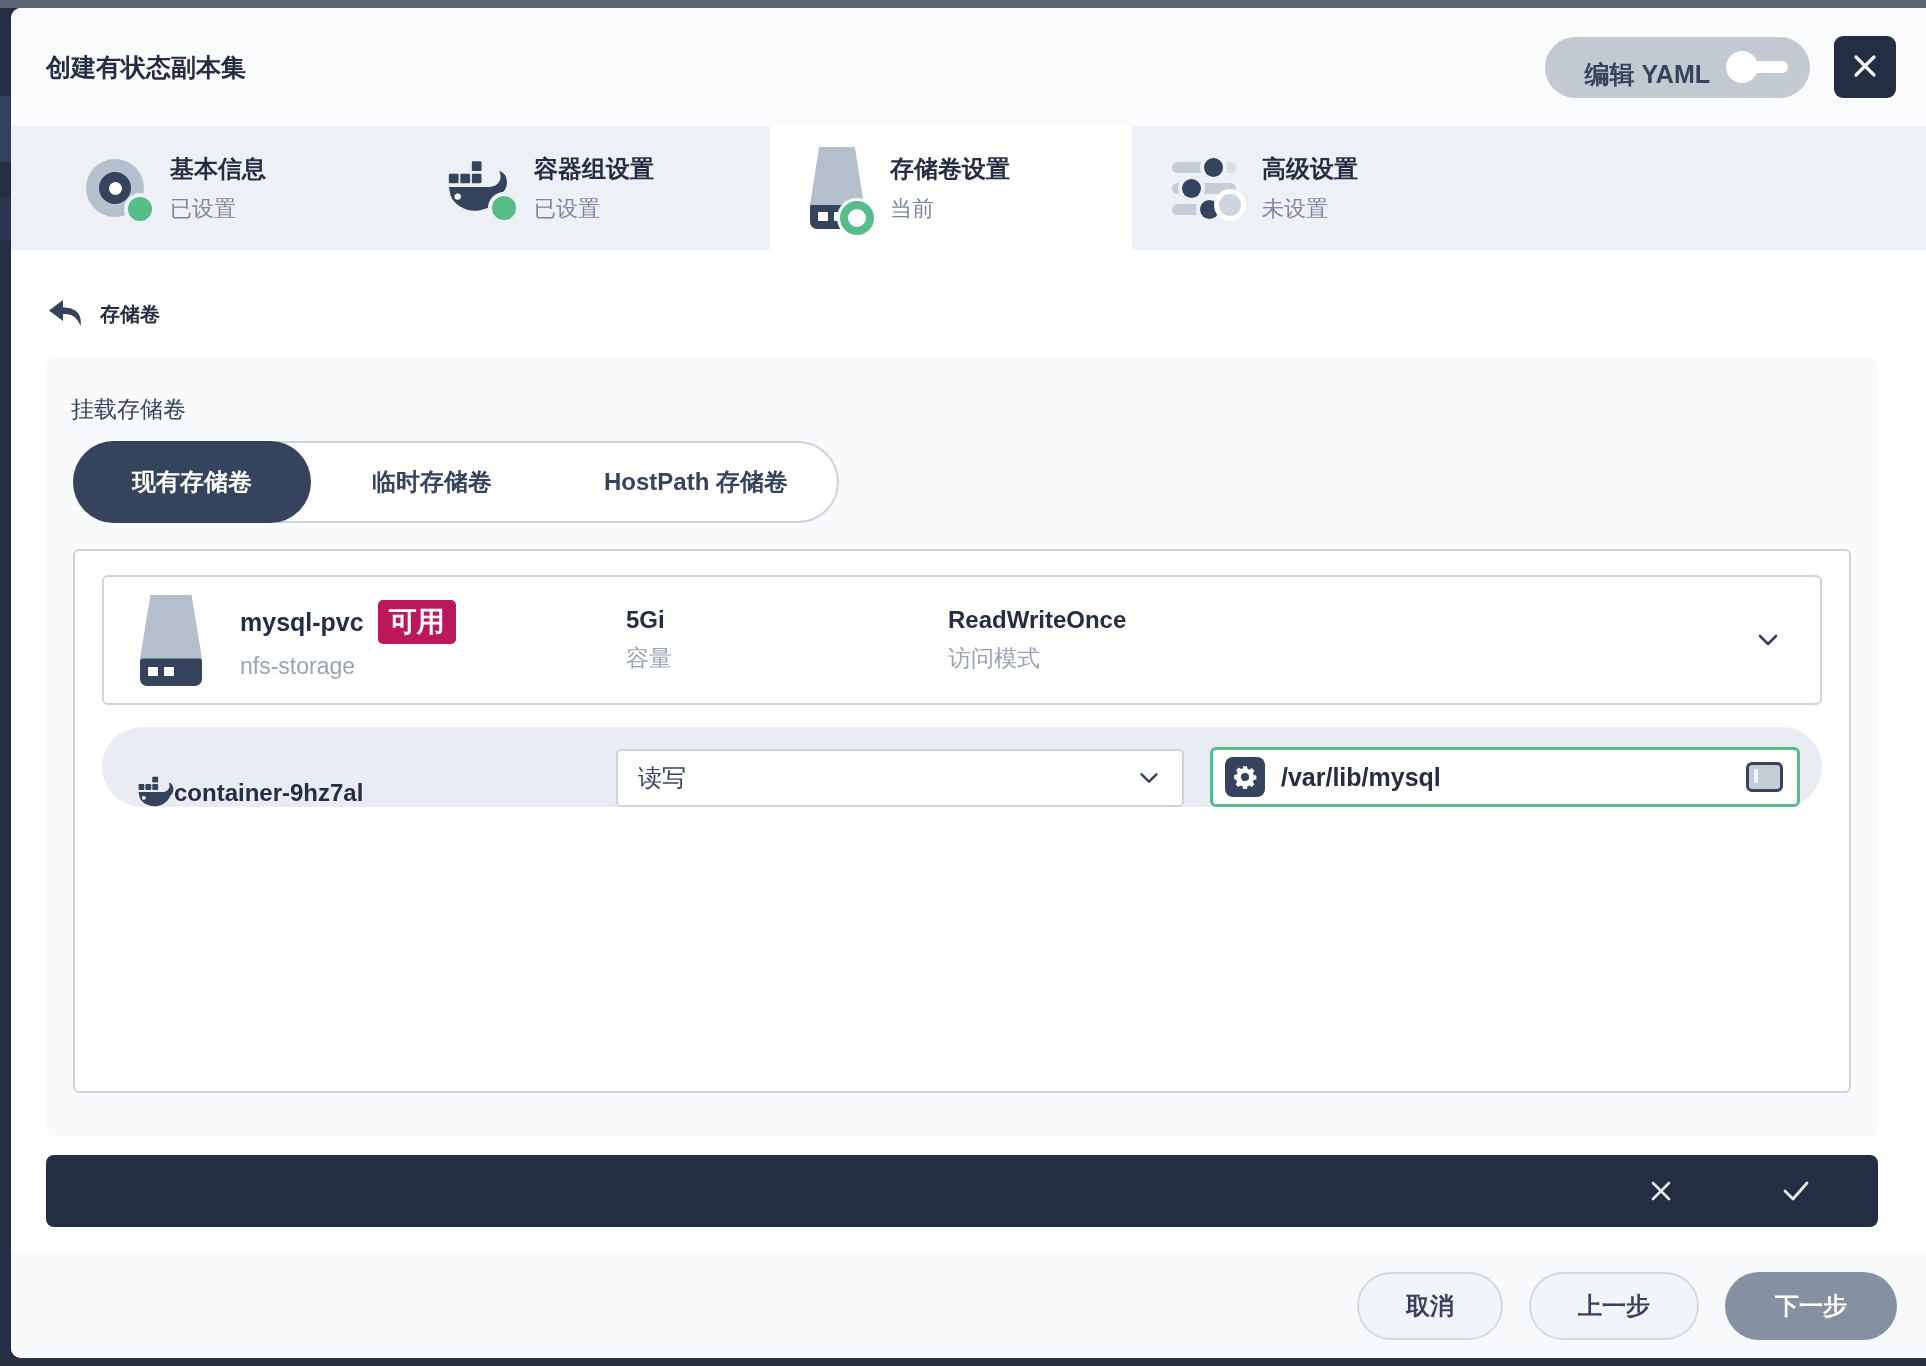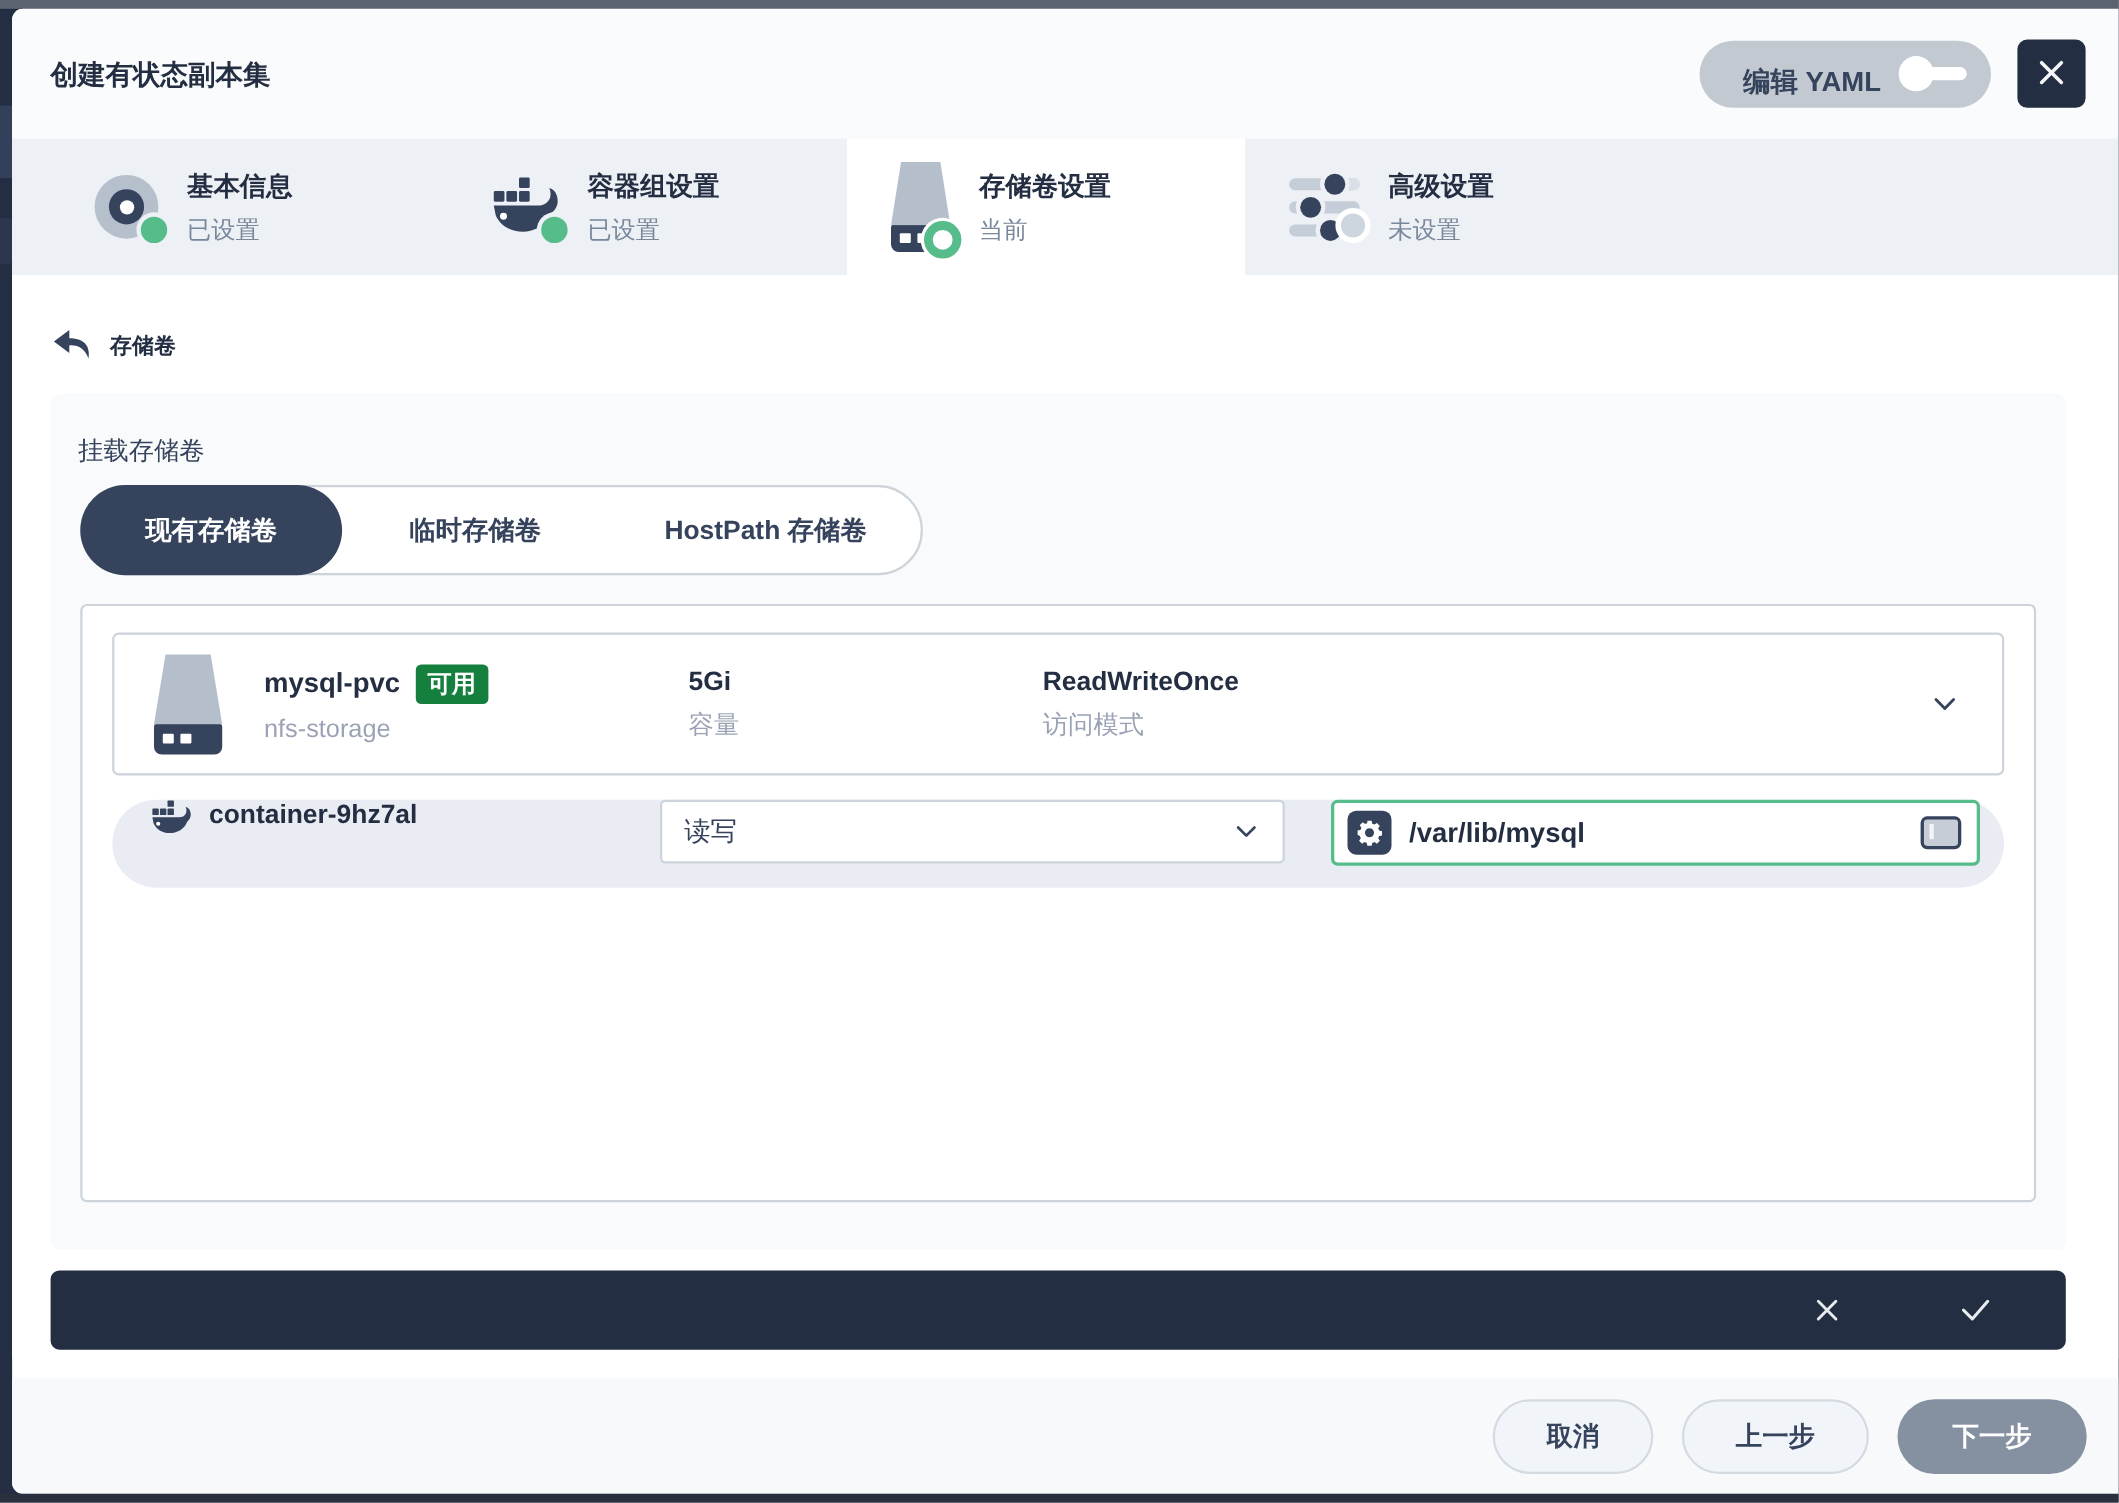--- a/index.html
+++ b/index.html
@@ -107,33 +107,33 @@
 
   
   .pvc-card {
     border:2px solid #ccd3db; border-radius:6px; height:130px;
     display:flex; align-items:center; padding:0 38px 0 36px; background:#fff;
   }
   .pvc-left { display:flex; align-items:center; gap:38px; width:486px; flex:0 0 auto; }
   .pvc-names { display:flex; flex-direction:column; gap:9px; }
   .pvc-name-line { display:flex; align-items:center; gap:14px; }
   .pvc-name { font-size:25px; font-weight:700; color:#242e42; }
-  .pvc-badge { background:#15803d; color:#fff; font-size:22px; font-weight:600; border-radius:5px; padding:5px 11px; line-height:1.2; }
+  .pvc-badge { background:#be185d; color:#fff; font-size:28px; font-weight:600; border-radius:5px; padding:5px 11px; line-height:1.2; }
   .pvc-sub { font-size:23px; color:#9aa3b5; }
   .pvc-col { display:flex; flex-direction:column; gap:9px; }
   .pvc-col .v { font-size:24px; font-weight:700; color:#242e42; }
   .pvc-col .k { font-size:23px; color:#9aa3b5; }
   .col-cap { width:322px; flex:0 0 auto; }
   .col-mode { flex:1 1 auto; }
   .pvc-chevron { flex:0 0 auto; cursor:pointer; display:flex; align-items:center; }
 
   
   .mount-row {
     margin-top:22px; height:80px; background:#e9edf3; border-radius:40px;
-    display:flex; align-items:flex-start; padding:0 22px 0 36px; gap:16px;
+    display:flex; align-items:flex-end; padding:0 22px 0 36px; gap:0;
   }
   .mr-name { font-size:24px; font-weight:700; color:#242e42; margin-right:auto; }
   .mode-select {
     width:568px; height:58px; background:#fff; border:2px solid #ccd3db; border-radius:5px;
     display:flex; align-items:center; padding:0 20px; cursor:pointer; flex:0 0 auto; margin-right:26px;
   }
   .mode-select .val { font-size:24px; color:#36435c; }
   .mode-select svg { margin-left:auto; }
   .path-input-wrap {
     width:590px; height:60px; background:#fff; border:3px solid #55bc8a; border-radius:6px;

